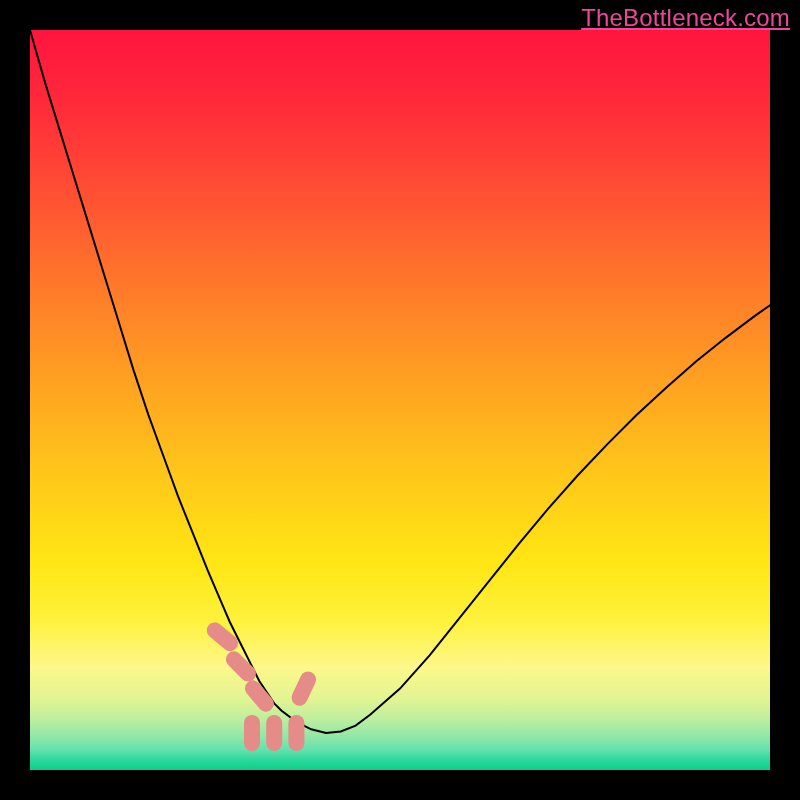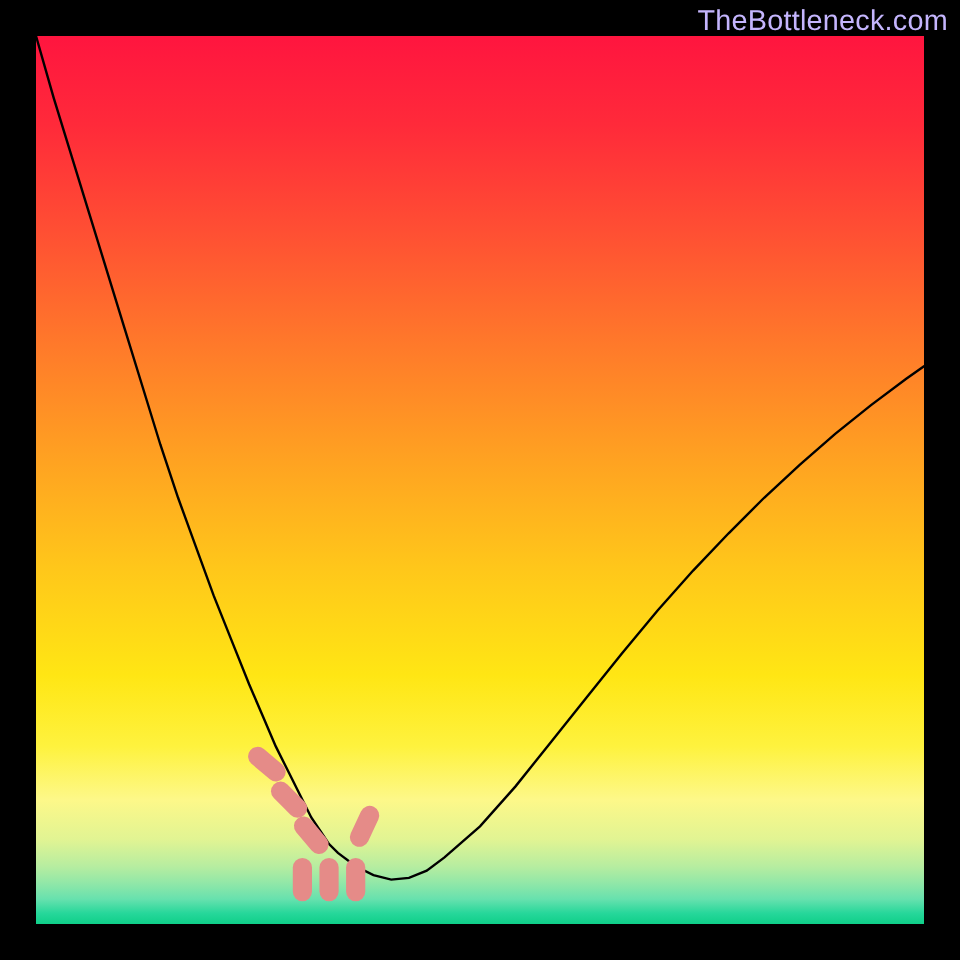--- a/index.html
+++ b/index.html
@@ -14,26 +14,27 @@
   .outer {
     position: relative;
     width: 800px;
     height: 800px;
     background: #000;
   }
   .watermark {
     position: absolute;
     top: 4px;
     right: 10px;
-    color: #c4b5fd;
+    color: #ec4899;
     font-size: 24px;
     font-weight: 500;
     letter-spacing: 0.2px;
     z-index: 50;
     font-family: Arial, sans-serif;
+    text-decoration: underline;
   }
   .plot-area {
     position: absolute;
     left: 30px;
     top: 30px;
     width: 740px;
     height: 740px;
   }
   svg {
     display: block;

